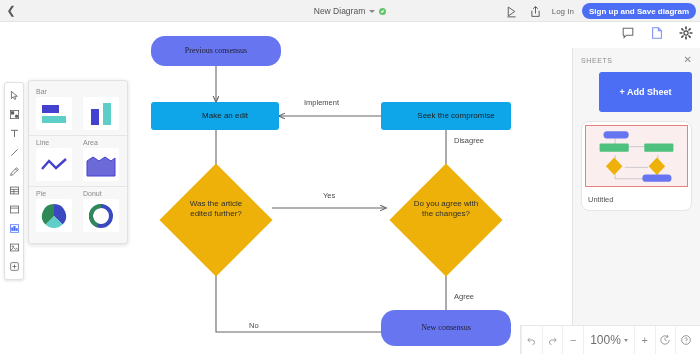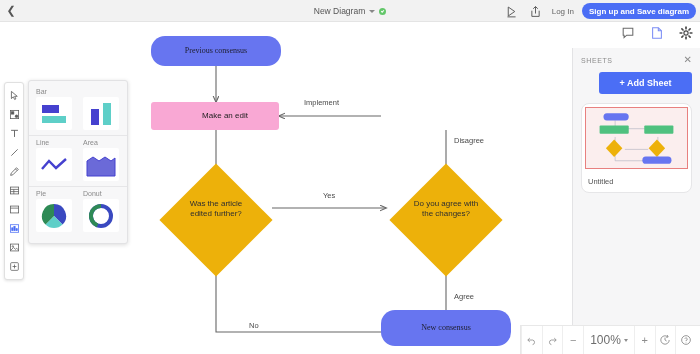--- a/index.html
+++ b/index.html
@@ -95,21 +95,21 @@
   }
 
   
   .canvas { position: absolute; left: 0; top: 22px; width: 700px; height: 332px; background: #fff; }
   .node {
     position: absolute; display: flex; align-items: center;
     justify-content: center; text-align: center;
     font-size: 8px; color: #2f2f2f; line-height: 1.22;
   }
   .node.pill { background: #6775f0; border-radius: 14px; color: #1e1e2e; font-family: Liberation Serif, serif; }
-  .node.rect { background: #f9a8d4; border-radius: 3px; color: #1e1e1e; padding-left: 20px; }
+  .node.rect { background: #0ea5e9; border-radius: 3px; color: #1e1e1e; padding-left: 20px; }
   .node.diamond-label {
     background: transparent; z-index: 2; pointer-events: none;
   }
   .diamond-shape {
     position: absolute; background: #edb10a; transform: rotate(45deg);
   }
   .edge-label {
     position: absolute; font-size: 7.5px; color: #4a4a4a;
     background: #fff; padding: 0 2px;
   }
@@ -125,21 +125,21 @@
     padding: 7px 8px;
   }
   .sheets-head {
     display: flex; align-items: center; justify-content: space-between;
     margin-bottom: 7px;
   }
   .sheets-title { font-size: 7px; color: #8c8c8c; letter-spacing: 0.6px; }
   .sheets-close { font-size: 10px; color: #8c8c8c; cursor: pointer; line-height: 1; }
   .add-sheet-btn {
     background: #4b6ef5; color: #fff; font-size: 9px; font-weight: bold;
-    text-align: center; padding: 6px 0; border-radius: 3px; cursor: pointer; margin-left: 18px;
+    text-align: center; padding: 15px 0; border-radius: 3px; cursor: pointer; margin-left: 18px;
   }
   .sheet-card {
     margin-top: 9px; background: #fff; border: 1px solid #e6e6e8;
     border-radius: 8px; cursor: pointer; overflow: hidden;
   }
   .sheet-thumb {
     height: 62px; background: #fbeeee; border: 1.5px solid #e8807f;
     margin: 3px; position: relative; overflow: hidden;
   }
   .sheet-name { font-size: 7.5px; color: #555; padding: 5px 6px 6px 6px; }
@@ -196,20 +196,23 @@
     </svg>
 
     <div class="node pill" style="left:151px;top:14px;width:130px;height:30px;">
       <span>Previous consensus</span>
     </div>
 
     <div class="node rect" style="left:151px;top:80px;width:128px;height:28px;">
       <span>Make an edit</span>
     </div>
 
+    <div class="node rect" style="left:381px;top:80px;width:130px;height:28px;">
+      <span>Seek the compromise</span>
+    </div>
 
     <div class="diamond-shape" style="left:176px;top:158px;width:80px;height:80px;"></div>
     <div class="node diamond-label" style="left:174px;top:174px;width:84px;height:26px;white-space:pre-line;">
       <span>Was the article
 edited further?</span>
     </div>
 
     <div class="diamond-shape" style="left:406px;top:158px;width:80px;height:80px;"></div>
     <div class="node diamond-label" style="left:403px;top:174px;width:86px;height:26px;white-space:pre-line;">
       <span>Do you agree with

